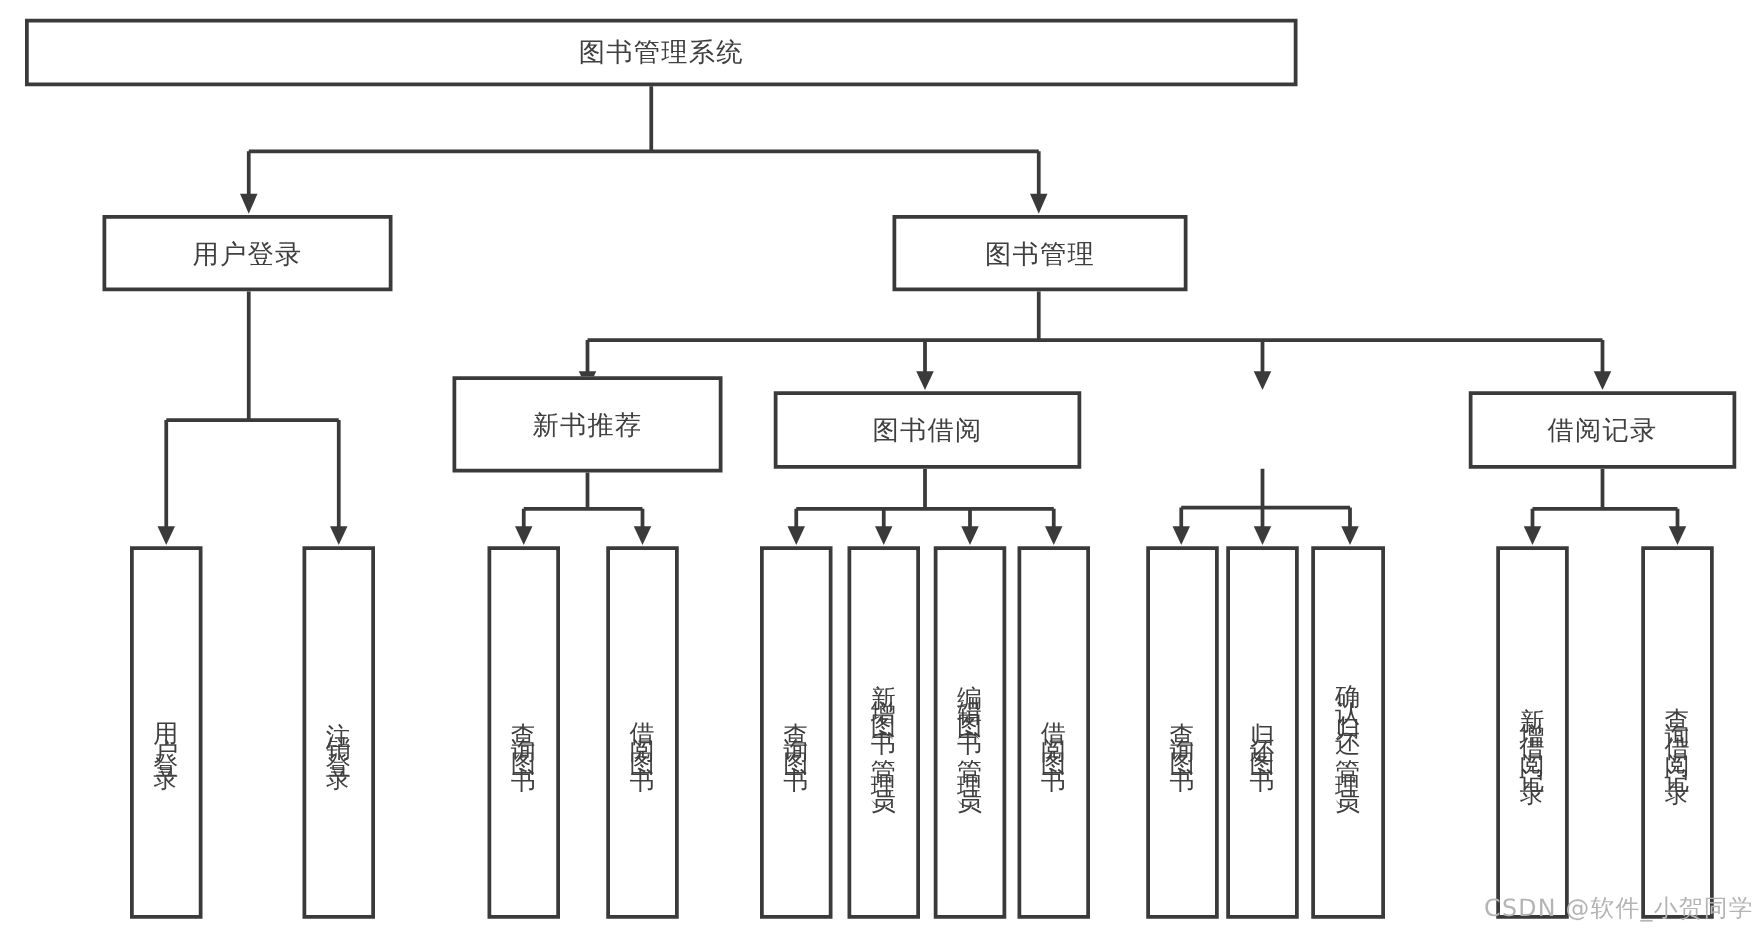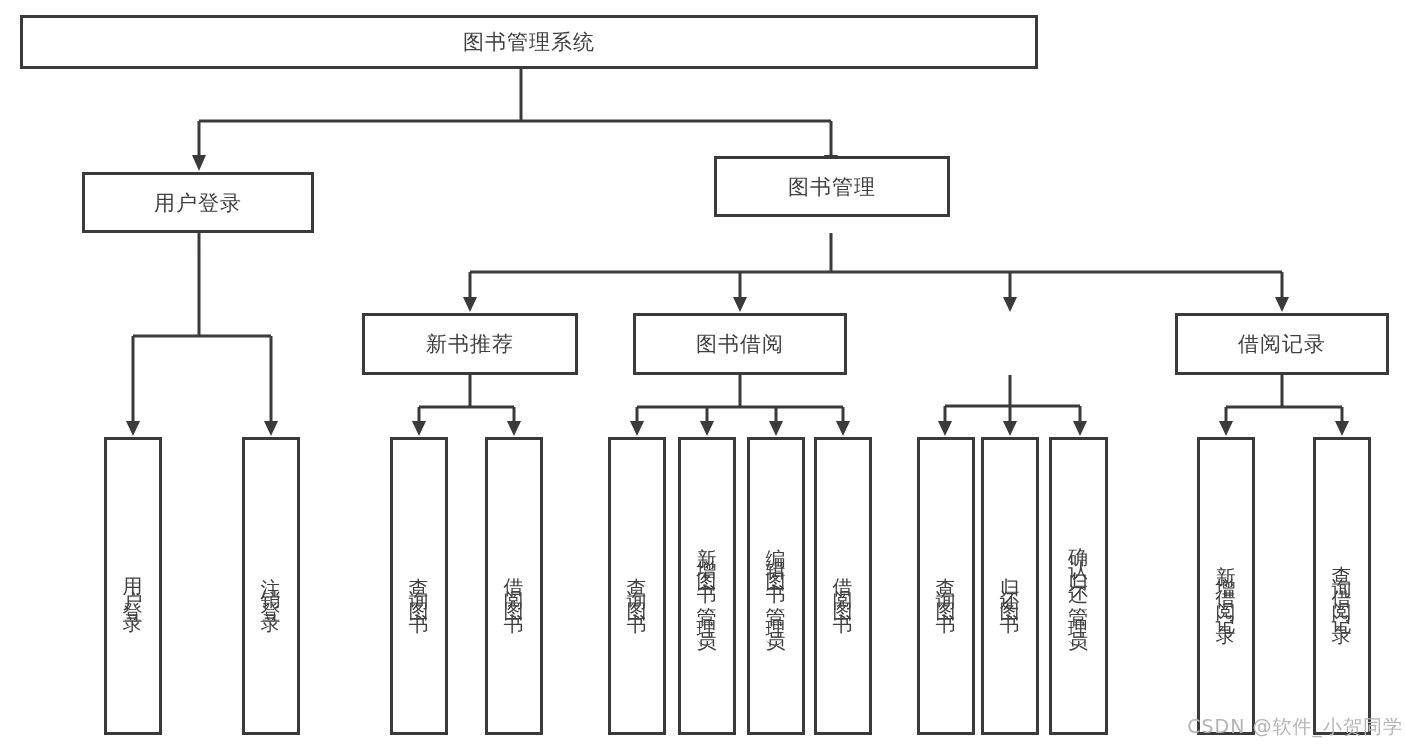--- a/index.html
+++ b/index.html
@@ -129,28 +129,28 @@
     </g>
   </svg>
 
   <div class="hbox" style="left:20px;top:15px;width:1018px;height:54px">
     <span>图书管理系统</span>
   </div>
 
   <div class="hbox" style="left:82px;top:172px;width:232px;height:61px">
     <span>用户登录</span>
   </div>
-  <div class="hbox" style="left:714px;top:156px;width:236px;height:61px">
+  <div class="hbox" style="left:714px;top:172px;width:236px;height:61px">
     <span>图书管理</span>
   </div>
 
-  <div class="hbox" style="left:362px;top:313px;width:216px;height:62px">
+  <div class="hbox" style="left:362px;top:301px;width:216px;height:77px">
     <span>新书推荐</span>
   </div>
-  <div class="hbox" style="left:633px;top:313px;width:214px;height:62px">
+  <div class="hbox" style="left:619px;top:313px;width:246px;height:62px">
     <span>图书借阅</span>
   </div>
   <div class="hbox" style="left:1175px;top:313px;width:214px;height:62px">
     <span>借阅记录</span>
   </div>
 
   <div class="vbox" style="left:104px;top:437px;width:58px;height:298px">
     <span>用户登录</span>
   </div>
   <div class="vbox" style="left:242px;top:437px;width:58px;height:298px">

